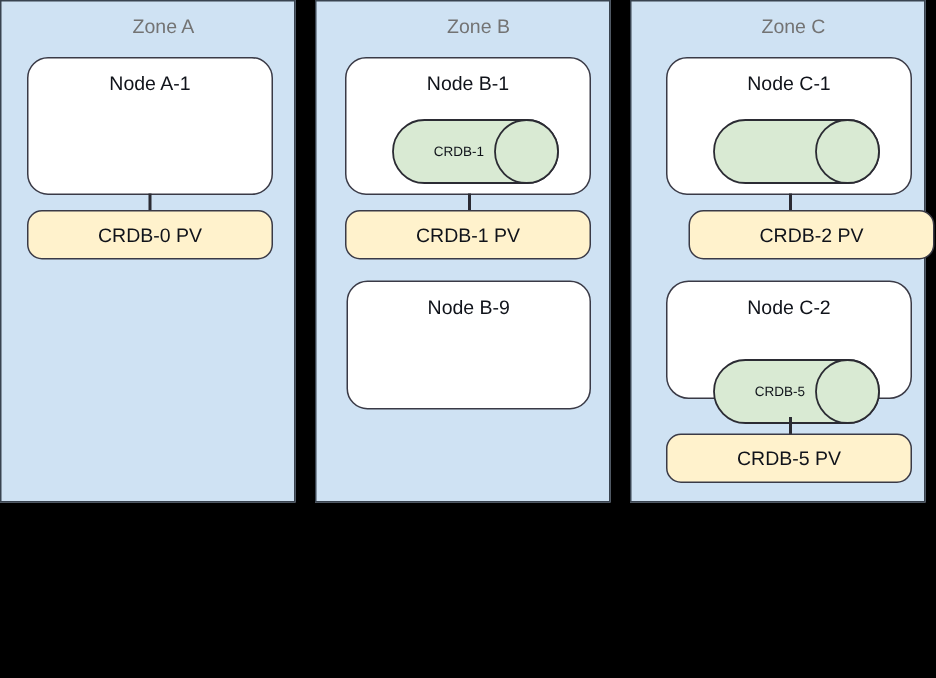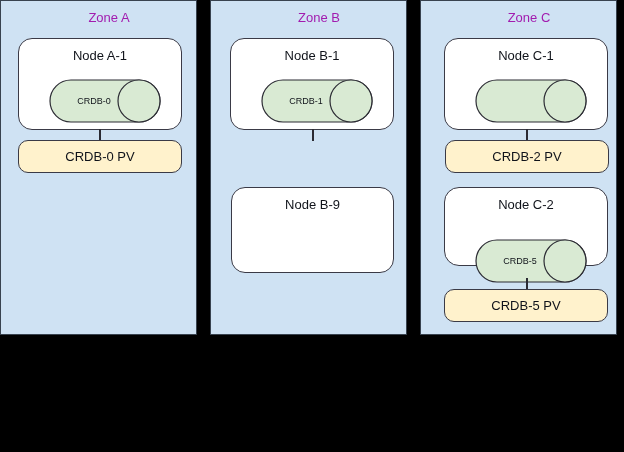--- a/index.html
+++ b/index.html
@@ -25,21 +25,21 @@
     border: 1px solid #39434f;
     box-sizing: border-box;
   }
   .zone-title {
     position: absolute;
     left: 0;
     right: 0;
     top: 9px;
     text-align: center;
     font-size: 13px;
-    color: #a21caf;
+    color: #737373;
     line-height: 16px;
     margin-left: 21px;
   }
   .node {
     position: absolute;
     background: #ffffff;
     border: 1px solid #3a3a46;
     border-radius: 14px;
     box-sizing: border-box;
   }
@@ -97,27 +97,20 @@
 <body>
 
 <div id="canvas">
 
   <div class="zone" style="left:0px; top:0px; width:197px; height:335px;">
     <div class="zone-title">Zone A</div>
 
     <div class="node" style="left:17px; top:37px; width:164px; height:92px;">
       <div class="node-title">Node A-1</div>
 
-      <div class="cyl" style="left:30px; top:40px; width:112px; height:44px;">
-        <svg width="112" height="44" viewBox="0 0 112 44">
-          <path d="M22,1 H90 A21,21 0 0 1 90,43 H22 A21,21 0 0 1 22,1 Z" fill="#d9ead3" stroke="#2b2b33" stroke-width="1.2"></path>
-          <ellipse cx="90" cy="22" rx="21" ry="21" fill="#d9ead3" stroke="#2b2b33" stroke-width="1.2"></ellipse>
-        </svg>
-        <div class="cyl-label" style="width:90px;">CRDB-0</div>
-      </div>
     </div>
 
     <div class="connector" style="left:98px; top:128px; height:12px;"></div>
 
     <div class="pv" style="left:17px; top:139px; width:164px; height:33px;">
       <span class="pv-label">CRDB-0 PV</span>
     </div>
   </div>
 
   <div class="zone" style="left:210px; top:0px; width:197px; height:335px;">
@@ -130,20 +123,23 @@
         <svg width="112" height="44" viewBox="0 0 112 44">
           <path d="M22,1 H90 A21,21 0 0 1 90,43 H22 A21,21 0 0 1 22,1 Z" fill="#d9ead3" stroke="#2b2b33" stroke-width="1.2"></path>
           <ellipse cx="90" cy="22" rx="21" ry="21" fill="#d9ead3" stroke="#2b2b33" stroke-width="1.2"></ellipse>
         </svg>
         <div class="cyl-label" style="width:90px;">CRDB-1</div>
       </div>
     </div>
 
     <div class="connector" style="left:101px; top:128px; height:12px;"></div>
 
+    <div class="pv" style="left:19px; top:139px; width:164px; height:33px;">
+      <span class="pv-label">CRDB-1 PV</span>
+    </div>
 
     <div class="node" style="left:20px; top:186px; width:163px; height:86px;">
       <div class="node-title">Node B-9</div>
     </div>
   </div>
 
   <div class="zone" style="left:420px; top:0px; width:197px; height:335px;">
     <div class="zone-title">Zone C</div>
 
     <div class="node" style="left:23px; top:37px; width:164px; height:92px;">
@@ -152,21 +148,21 @@
       <div class="cyl" style="left:30px; top:40px; width:112px; height:44px;">
         <svg width="112" height="44" viewBox="0 0 112 44">
           <path d="M22,1 H90 A21,21 0 0 1 90,43 H22 A21,21 0 0 1 22,1 Z" fill="#d9ead3" stroke="#2b2b33" stroke-width="1.2"></path>
           <ellipse cx="90" cy="22" rx="21" ry="21" fill="#d9ead3" stroke="#2b2b33" stroke-width="1.2"></ellipse>
         </svg>
       </div>
     </div>
 
     <div class="connector" style="left:105px; top:128px; height:12px;"></div>
 
-    <div class="pv" style="left:24px; top:139px; width:164px; height:33px;">
+    <div class="pv" style="left:38px; top:139px; width:164px; height:33px;">
       <span class="pv-label">CRDB-2 PV</span>
     </div>
 
     <div class="node" style="left:23px; top:186px; width:164px; height:79px;border-radius:15px;">
       <div class="node-title">Node C-2</div>
 
       <div class="cyl" style="left:30px; top:51px; width:112px; height:44px;text-align:right;">
         <svg width="112" height="44" viewBox="0 0 112 44">
           <path d="M22,1 H90 A21,21 0 0 1 90,43 H22 A21,21 0 0 1 22,1 Z" fill="#d9ead3" stroke="#2b2b33" stroke-width="1.2"></path>
           <ellipse cx="90" cy="22" rx="21" ry="21" fill="#d9ead3" stroke="#2b2b33" stroke-width="1.2"></ellipse>

